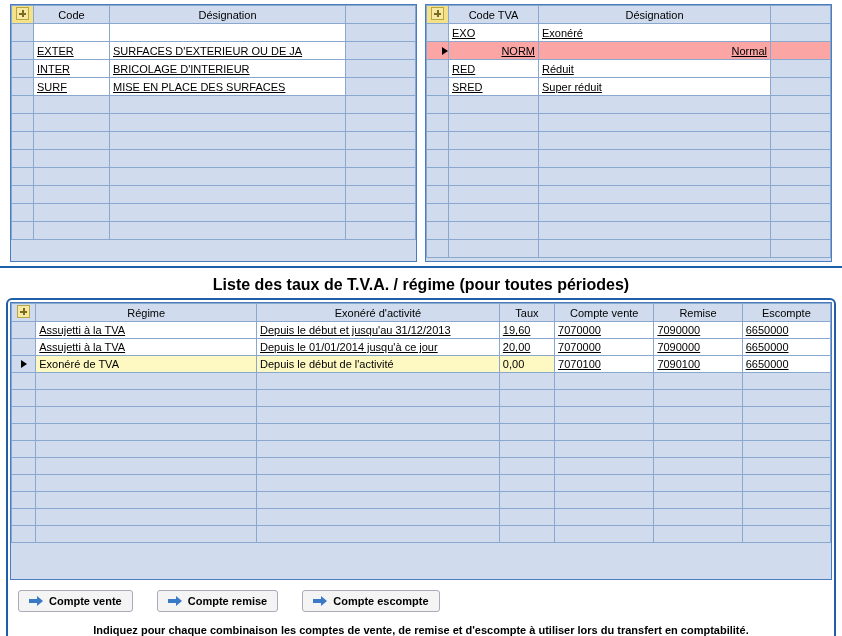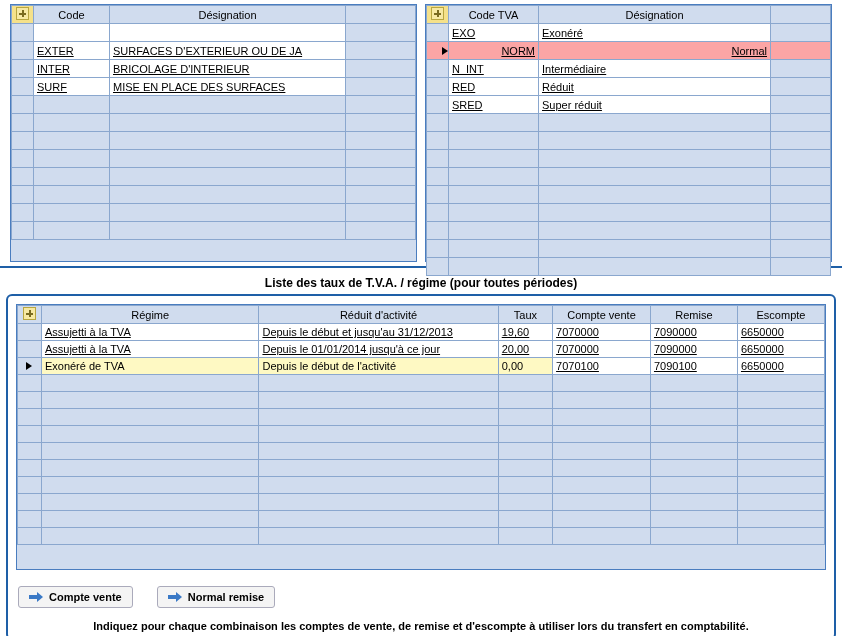--- a/index.html
+++ b/index.html
@@ -82,35 +82,35 @@
   .cell-white { background: #fff; text-decoration: underline; }
   .cell-blue  { background: #d0dcee; }
   .cell-grey  { background: #fef9c3; }
 
   .bottom-container {
     padding: 6px;
   }
   .bottom-title {
     text-align: center;
     font-weight: bold;
-    font-size: 12px;
+    font-size: 16px;
     padding: 2px 0 4px;
   }
   .bottom-frame {
     border: 2px solid #1e5fa7;
     border-radius: 6px;
     padding: 0;
     height: 346px;
     display: flex;
     flex-direction: column;
   }
   .bottom-grid-wrap {
     flex: 1;
     overflow: hidden;
-    margin: 8px;
+    margin: 2px;
     border: 1px solid #4a7dbf;
     background: #d0dcee;
   }
   .grid2 {
     width: 100%;
     border-collapse: collapse;
   }
   .grid2 th, .grid2 td {
     border: 1px solid #8aa7ce;
     height: 17px;
@@ -278,26 +278,20 @@
             <td class="tail-col"></td>
           </tr>
           <tr class="selected">
             <td class="rowhead"><span class="arrow"></span></td>
             <td class="cell-white">NORM</td>
             <td class="cell-white">Normal</td>
             <td class="tail-col"></td>
           </tr>
           <tr>
             <td class="rowhead"></td>
-            <td class="cell-white">N_INT</td>
-            <td class="cell-white">Intermédiaire</td>
-            <td class="tail-col"></td>
-          </tr>
-          <tr>
-            <td class="rowhead"></td>
             <td class="cell-white">RED</td>
             <td class="cell-white">Réduit</td>
             <td class="tail-col"></td>
           </tr>
           <tr>
             <td class="rowhead"></td>
             <td class="cell-white">SRED</td>
             <td class="cell-white">Super réduit</td>
             <td class="tail-col"></td>
           </tr>
@@ -363,21 +357,21 @@
 
 <div class="bottom-container">
   <div class="bottom-title">Liste des taux de T.V.A. / régime (pour toutes périodes)</div>
   <div class="bottom-frame">
     <div class="bottom-grid-wrap">
       <table class="grid2">
         <thead>
           <tr>
             <th class="corner-cell" style="width:22px"><span class="plus-icon"></span></th>
             <th style="width:200px">Régime</th>
-            <th style="width:220px">Réduit d'activité</th>
+            <th style="width:220px">Exonéré d'activité</th>
             <th style="width:50px">Taux</th>
             <th style="width:90px">Compte vente</th>
             <th style="width:80px">Remise</th>
             <th style="width:80px">Escompte</th>
           </tr>
         </thead>
         <tbody id="bottom-body">
             <tr>
               <td class="rowhead"></td>
               <td class="cell-white">Assujetti à la TVA</td>
@@ -498,18 +492,22 @@
           </tbody>
       </table>
     </div>
     <div class="button-row">
       <div class="btn">
         <span class="btn-icon"></span>
         <span>Compte vente</span>
       </div>
       <div class="btn">
         <span class="btn-icon"></span>
-        <span>Normal remise</span>
+        <span>Compte remise</span>
+      </div>
+      <div class="btn">
+        <span class="btn-icon"></span>
+        <span>Compte escompte</span>
       </div>
     </div>
     <div class="footer-note">Indiquez pour chaque combinaison les comptes de vente, de remise et d'escompte à utiliser lors du transfert en comptabilité.</div>
   </div>
 </div>
 
 </body></html>

